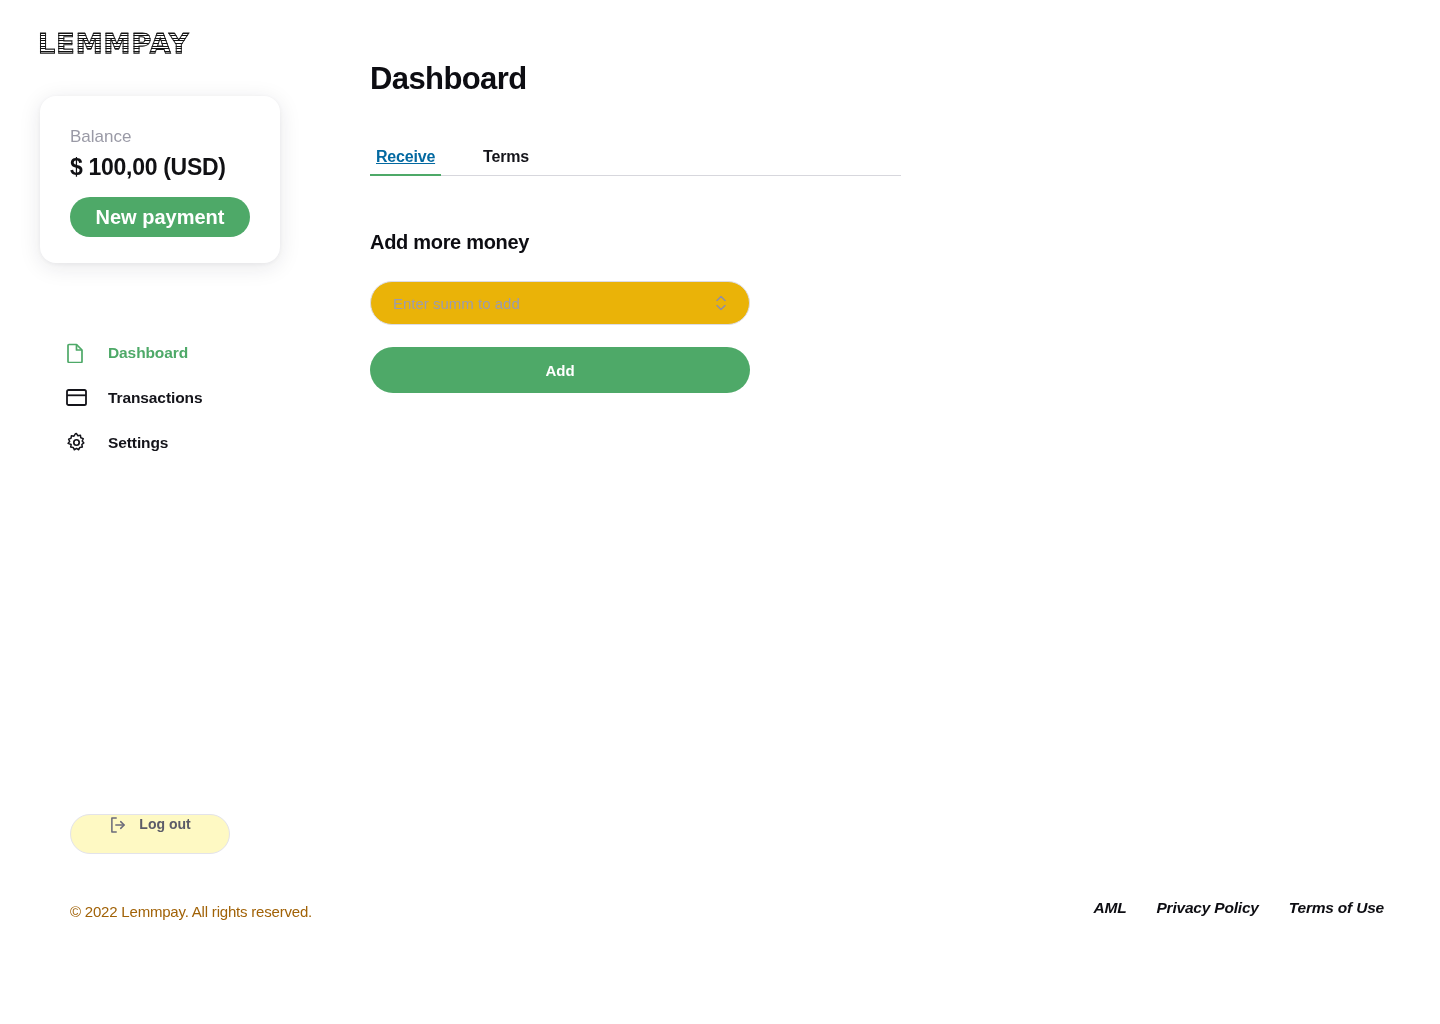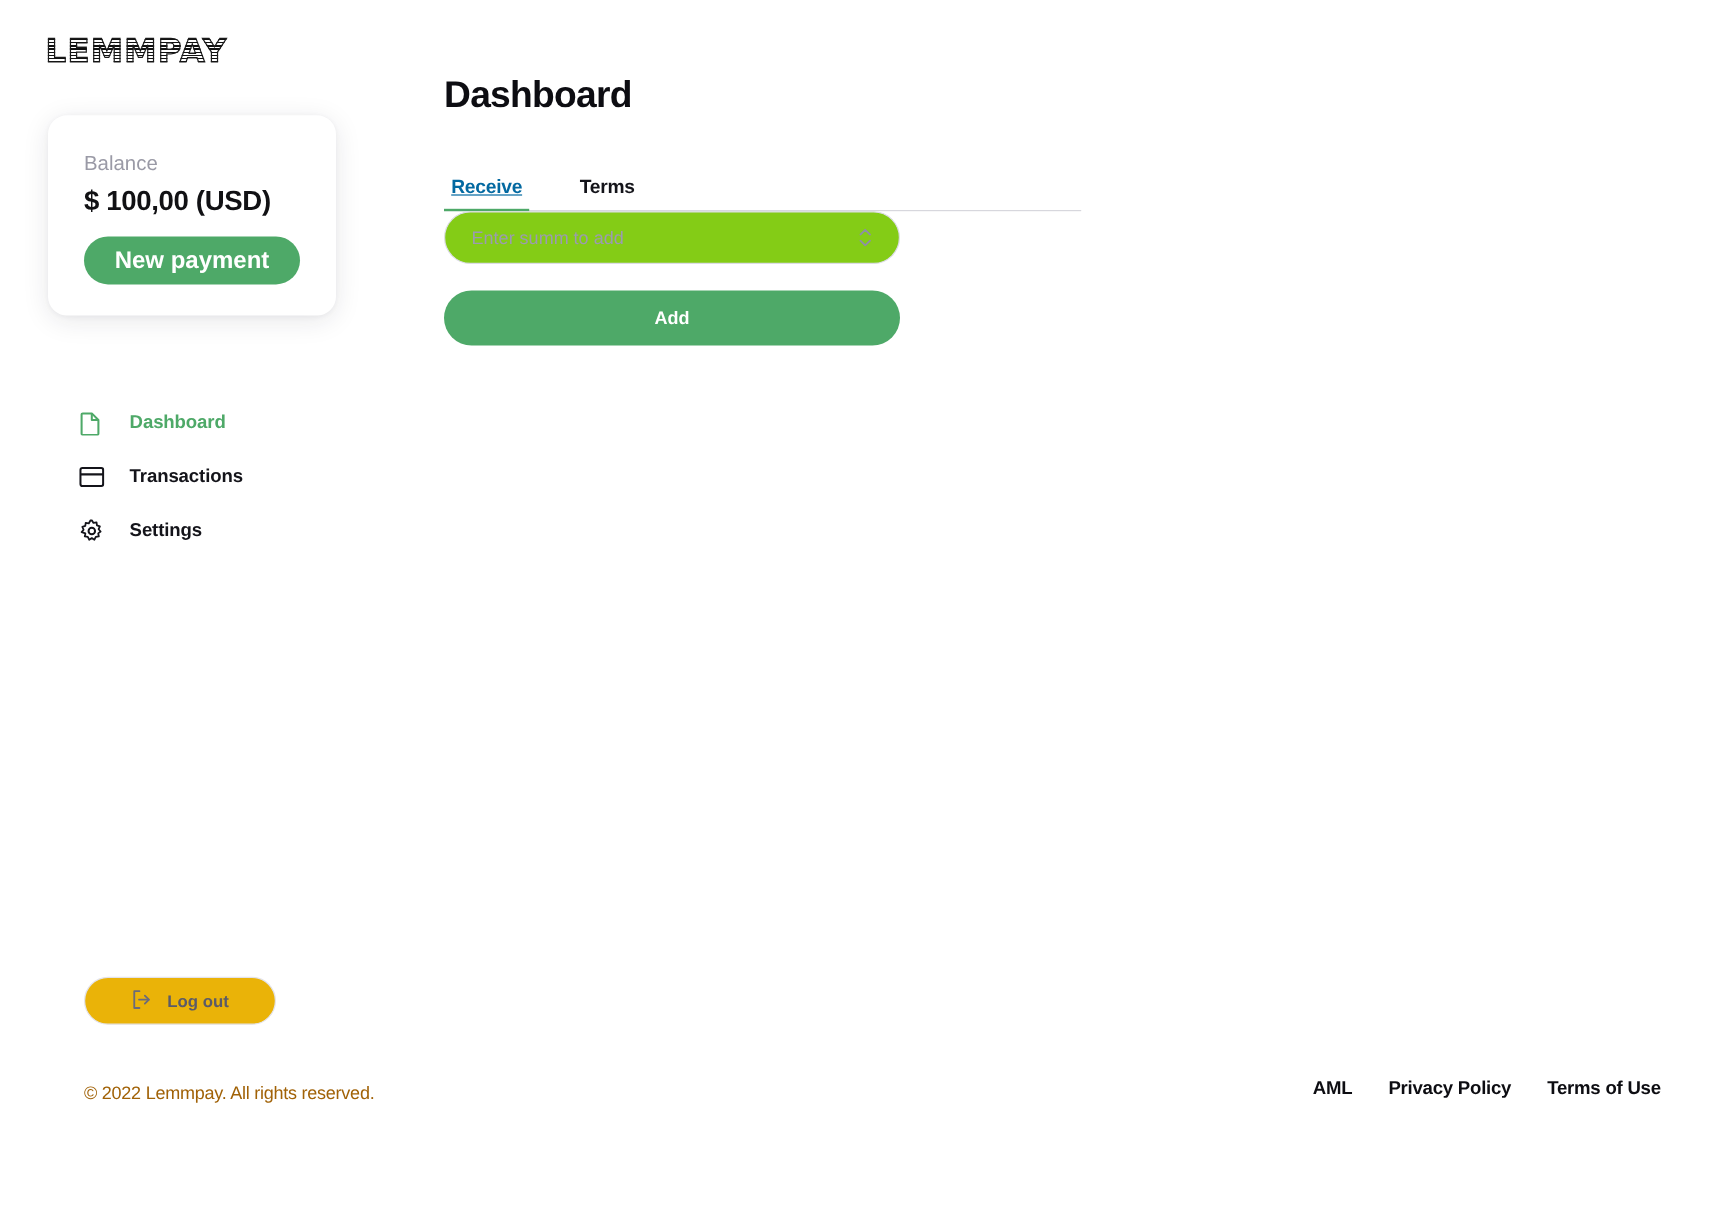--- a/index.html
+++ b/index.html
@@ -117,24 +117,24 @@
   .nav-item.active .nav-label { color: #4ea968; }
 
   
   .btn-logout {
     position: absolute;
     left: 70px;
     top: 814px;
     width: 160px;
     height: 40px;
     display: flex;
-    align-items: center;
+    align-items: flex-start;
     justify-content: center;
     gap: 12px;
-    background: #eab308;
+    background: #fef9c3;
     border: 1px solid #e3e3ea;
     border-radius: 40px;
     cursor: pointer;
     font-family: "Liberation Sans", sans-serif;
   }
   .btn-logout .logout-label {
     font-size: 14px;
     font-weight: 700;
     color: #5b5b68;
   }
@@ -202,21 +202,21 @@
   .amount-input {
     width: 380px;
     height: 44px;
     border: 1px solid #dcdce6;
     border-radius: 40px;
     padding: 0 42px 0 22px;
     font-family: "Liberation Sans", sans-serif;
     font-size: 15px;
     color: #3a3a46;
     outline: none;
-    background: #84cc16;
+    background: #eab308;
   }
   .amount-input::placeholder { color: #9b9bb0; }
   .spinner {
     position: absolute;
     right: 24px;
     top: 50%;
     transform: translateY(-50%);
     display: flex;
     flex-direction: column;
     gap: 3px;
@@ -245,20 +245,21 @@
     font-size: 15px;
     color: #a16207;
     letter-spacing: -0.2px;
   }
   .footer-links {
     position: absolute;
     right: 56px;
     top: 899px;
     display: flex;
     gap: 30px;
+    font-style: italic;
   }
   .footer-link {
     font-size: 15.5px;
     font-weight: 700;
     color: #0d0d12;
     text-decoration: none;
     cursor: pointer;
     letter-spacing: -0.2px;
   }
 </style>
@@ -320,20 +321,21 @@
   </button>
 
   <main class="main">
     <h1 class="page-title">Dashboard</h1>
 
     <div class="tabs">
       <button class="tab active">Receive</button>
       <button class="tab">Terms</button>
     </div>
 
+    <h2 class="section-title">Add more money</h2>
 
     <div class="amount-input-wrap">
       <input class="amount-input" type="text" placeholder="Enter summ to add" style="">
       <span class="spinner">
         <svg width="10" height="6" viewBox="0 0 10 6" fill="none">
           <path d="M1 5L5 1l4 4" stroke="#8e8ea8" stroke-width="1.5" stroke-linecap="round" stroke-linejoin="round"></path>
         </svg>
         <svg width="10" height="6" viewBox="0 0 10 6" fill="none">
           <path d="M1 1l4 4 4-4" stroke="#8e8ea8" stroke-width="1.5" stroke-linecap="round" stroke-linejoin="round"></path>
         </svg>

